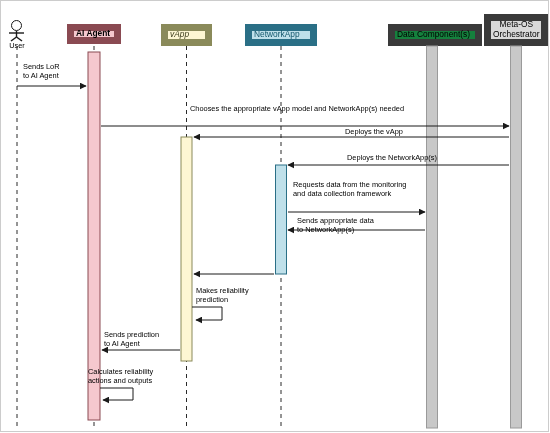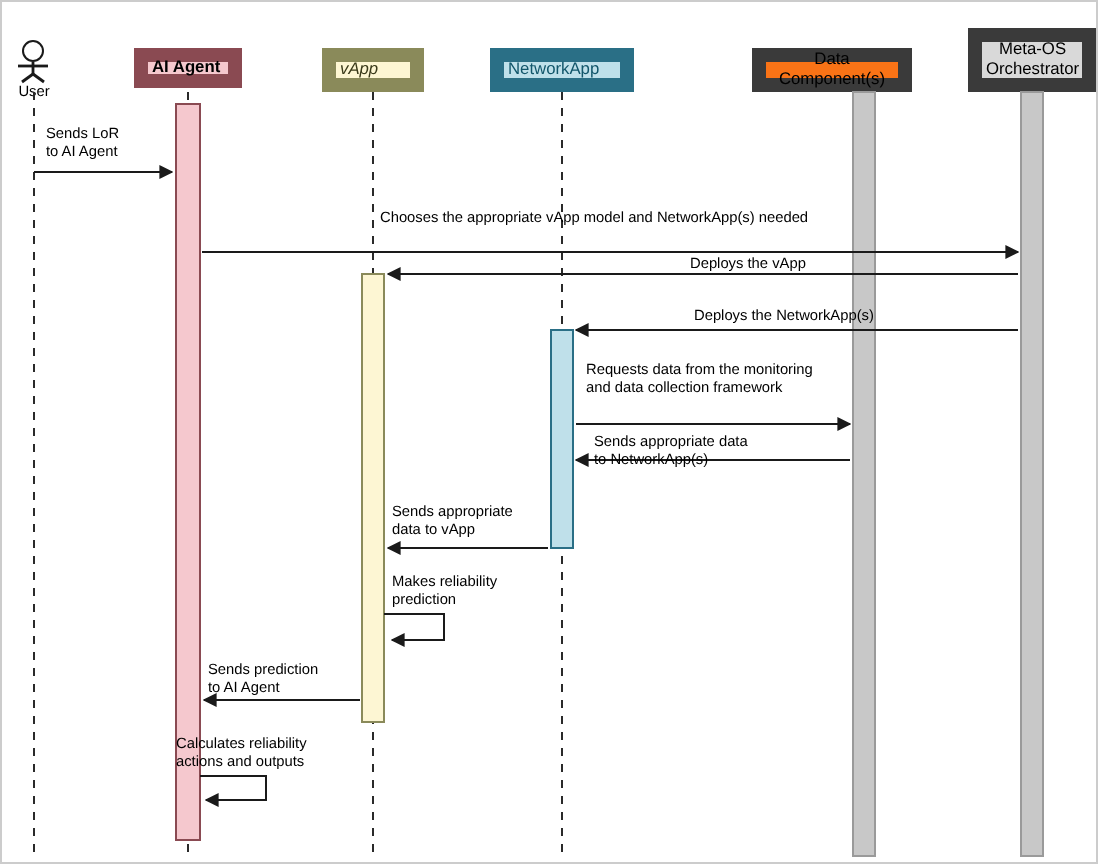--- a/index.html
+++ b/index.html
@@ -84,21 +84,21 @@
   </div>
 
   <div class="box" style="left:161px; top:24px; width:51px; height:22px; background:#fdf6d3; border-color:#8a8a5a; color:#3a3a1a;font-style:italic;">
     <span>vApp</span>
   </div>
 
   <div class="box" style="left:245px; top:24px; width:72px; height:22px; background:#bfe0ea; border-color:#2a6f86; color:#12566b;">
     <span>NetworkApp</span>
   </div>
 
-  <div class="box" style="left:376px; top:24px; width:80px; height:22px; background:#f97316; border-color:#3a3a3a;">
+  <div class="box" style="left:388px; top:24px; width:94px; height:22px; background:#15803d; border-color:#3a3a3a;">
     <span>Data Component(s)</span>
   </div>
 
   <div class="box" style="left:484px; top:14px; width:64px; height:32px; background:#d9d9d9; border-color:#3a3a3a; white-space:pre-line;">
     <span>Meta-OS
 Orchestrator</span>
   </div>
 
   <svg class="layer" viewBox="0 0 550 433">
     <defs>
@@ -148,21 +148,19 @@
 
   <div class="lbl" style="left:23px; top:62px; width:62px;">Sends LoR
 to AI Agent</div>
   <div class="lbl" style="left:190px; top:104px; width:250px;">Chooses the appropriate vApp model and NetworkApp(s) needed</div>
   <div class="lbl" style="left:345px; top:127px; width:100px;">Deploys the vApp</div>
   <div class="lbl" style="left:347px; top:153px; width:120px;">Deploys the NetworkApp(s)</div>
   <div class="lbl" style="left:293px; top:180px; width:138px;">Requests data from the monitoring
 and data collection framework</div>
   <div class="lbl" style="left:297px; top:216px; width:130px;">Sends appropriate data
 to NetworkApp(s)</div>
-  <div class="lbl" style="left:196px; top:251px; width:80px;">Sends appropriate
-data to vApp</div>
   <div class="lbl" style="left:196px; top:286px; width:80px;">Makes reliability
 prediction</div>
   <div class="lbl" style="left:104px; top:330px; width:80px;">Sends prediction
 to AI Agent</div>
   <div class="lbl" style="left:88px; top:367px; width:96px;">Calculates reliability
 actions and outputs</div>
 </div>
 
 </body></html>

